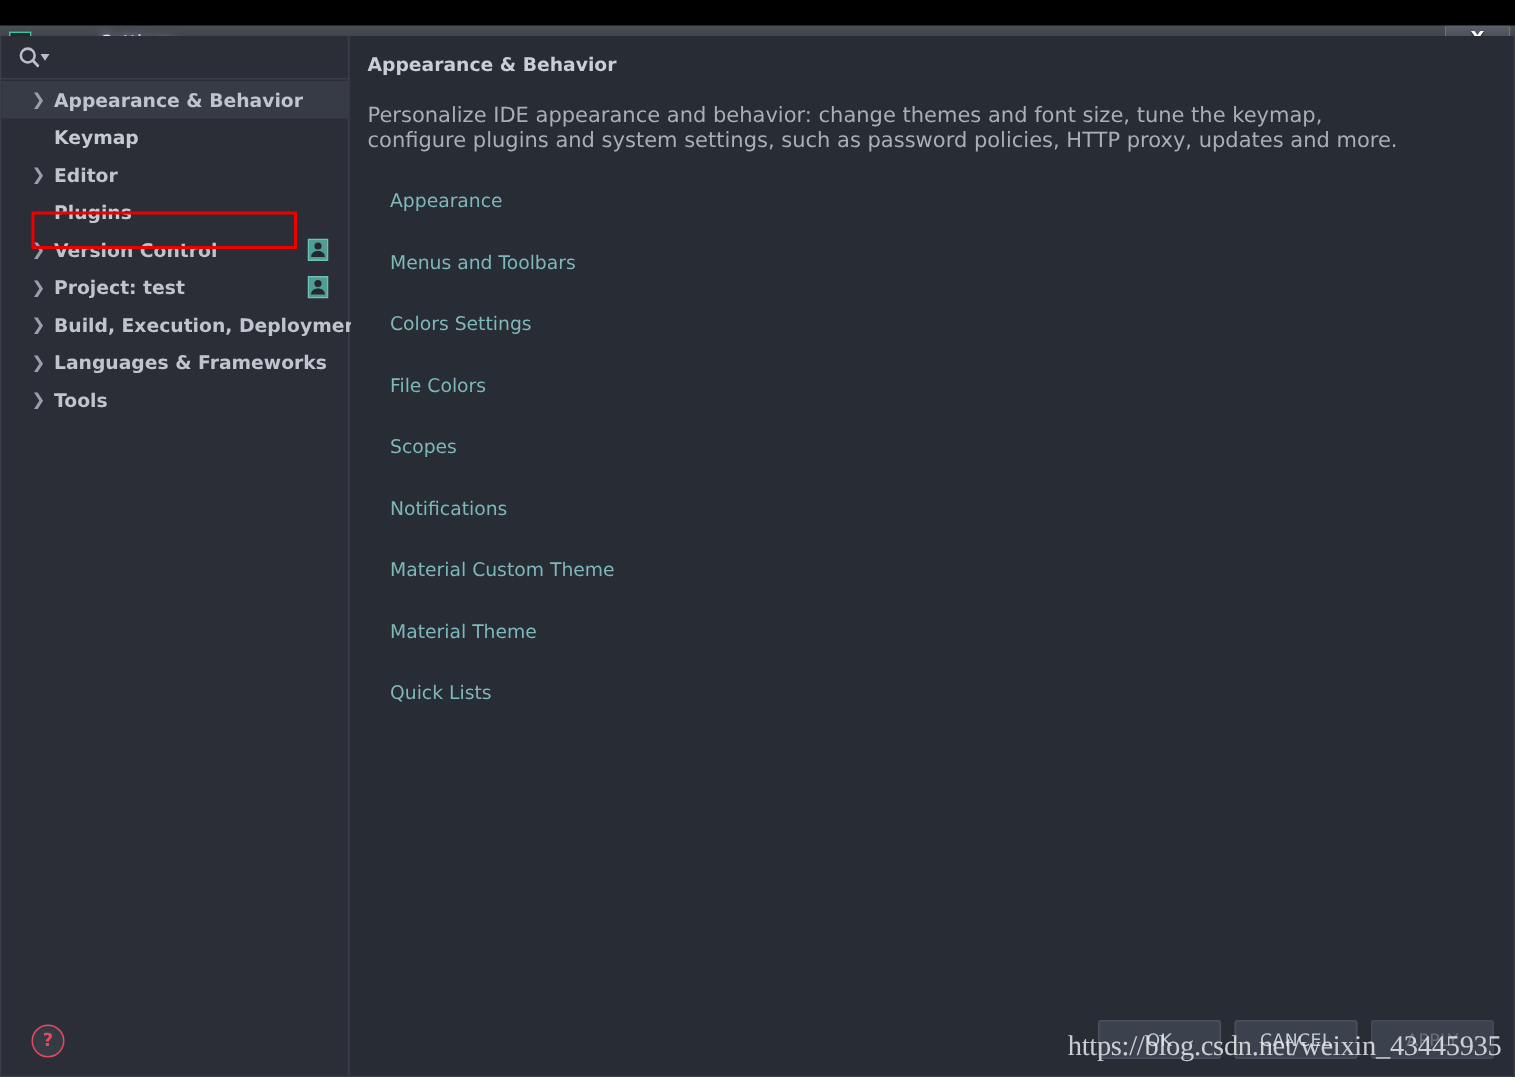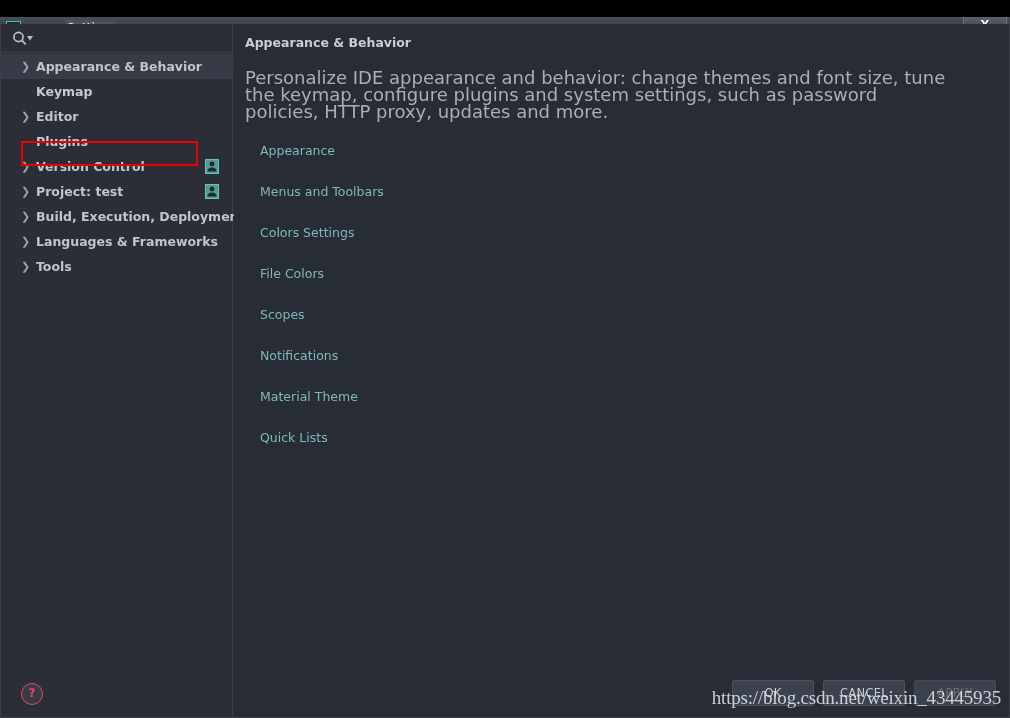--- a/index.html
+++ b/index.html
@@ -179,21 +179,21 @@
     background: #282c34;
     padding: 11px 20px 0 11px;
   }
   .content-title {
     font-size: 12.5px;
     font-weight: bold;
     color: #c9ced6;
     margin-bottom: 19px;
   }
   .content-desc {
-    font-size: 18px;
+    font-size: 14px;
     color: #a9aeb7;
     line-height: 17px;
     max-width: 706px;
     margin-bottom: 12px;
   }
   .link-list { padding-left: 15px; }
   .link-item {
     display: block;
     font-size: 12.5px;
     color: #7eb8ba;
@@ -322,20 +322,21 @@
     <div class="content">
       <div class="content-title">Appearance &amp; Behavior</div>
       <div class="content-desc">Personalize IDE appearance and behavior: change themes and font size, tune the keymap, configure plugins and system settings, such as password policies, HTTP proxy, updates and more.</div>
       <div class="link-list">
           <a class="link-item">Appearance</a>
           <a class="link-item">Menus and Toolbars</a>
           <a class="link-item">Colors Settings</a>
           <a class="link-item">File Colors</a>
           <a class="link-item">Scopes</a>
           <a class="link-item">Notifications</a>
+          <a class="link-item">Material Custom Theme</a>
           <a class="link-item">Material Theme</a>
           <a class="link-item">Quick Lists</a>
         </div>
     </div>
 
     <div class="button-bar">
       <button class="dlg-btn">OK</button>
       <button class="dlg-btn">CANCEL</button>
       <button class="dlg-btn disabled">APPLY</button>
     </div>

